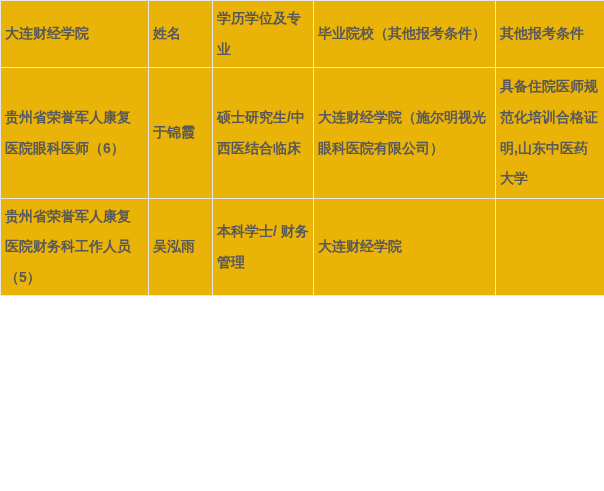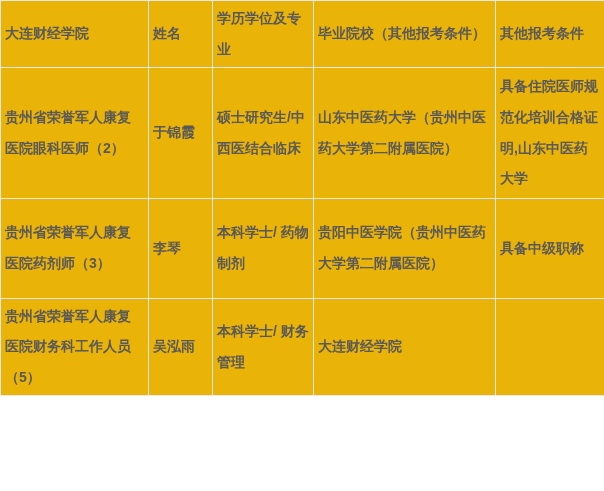--- a/index.html
+++ b/index.html
@@ -55,32 +55,25 @@
       <tr class="header-row">
         <th>大连财经学院</th>
         <th>姓名</th>
         <th>学历学位及专业</th>
         <th>毕业院校（其他报考条件）</th>
         <th>其他报考条件</th>
       </tr>
     </thead>
     <tbody>
       <tr class="row-0">
-        <td>贵州省荣誉军人康复医院眼科医师（2）</td>
+        <td>贵州省荣誉军人康复医院眼科医师（6）</td>
         <td>于锦霞</td>
         <td>硕士研究生/中西医结合临床</td>
-        <td>山东中医药大学（贵州中医药大学第二附属医院）</td>
+        <td>大连财经学院（施尔明视光眼科医院有限公司）</td>
         <td>具备住院医师规范化培训合格证明,山东中医药大学</td>
-      </tr>
-      <tr class="row-1">
-        <td>贵州省荣誉军人康复医院药剂师（3）</td>
-        <td>李琴</td>
-        <td>本科学士/ 药物制剂</td>
-        <td>贵阳中医学院（贵州中医药大学第二附属医院）</td>
-        <td>具备中级职称</td>
       </tr>
       <tr class="row-3">
         <td>贵州省荣誉军人康复医院财务科工作人员（5）</td>
         <td>吴泓雨</td>
         <td>本科学士/ 财务管理</td>
         <td>大连财经学院</td>
         <td></td>
       </tr>
     </tbody>
   </table>

